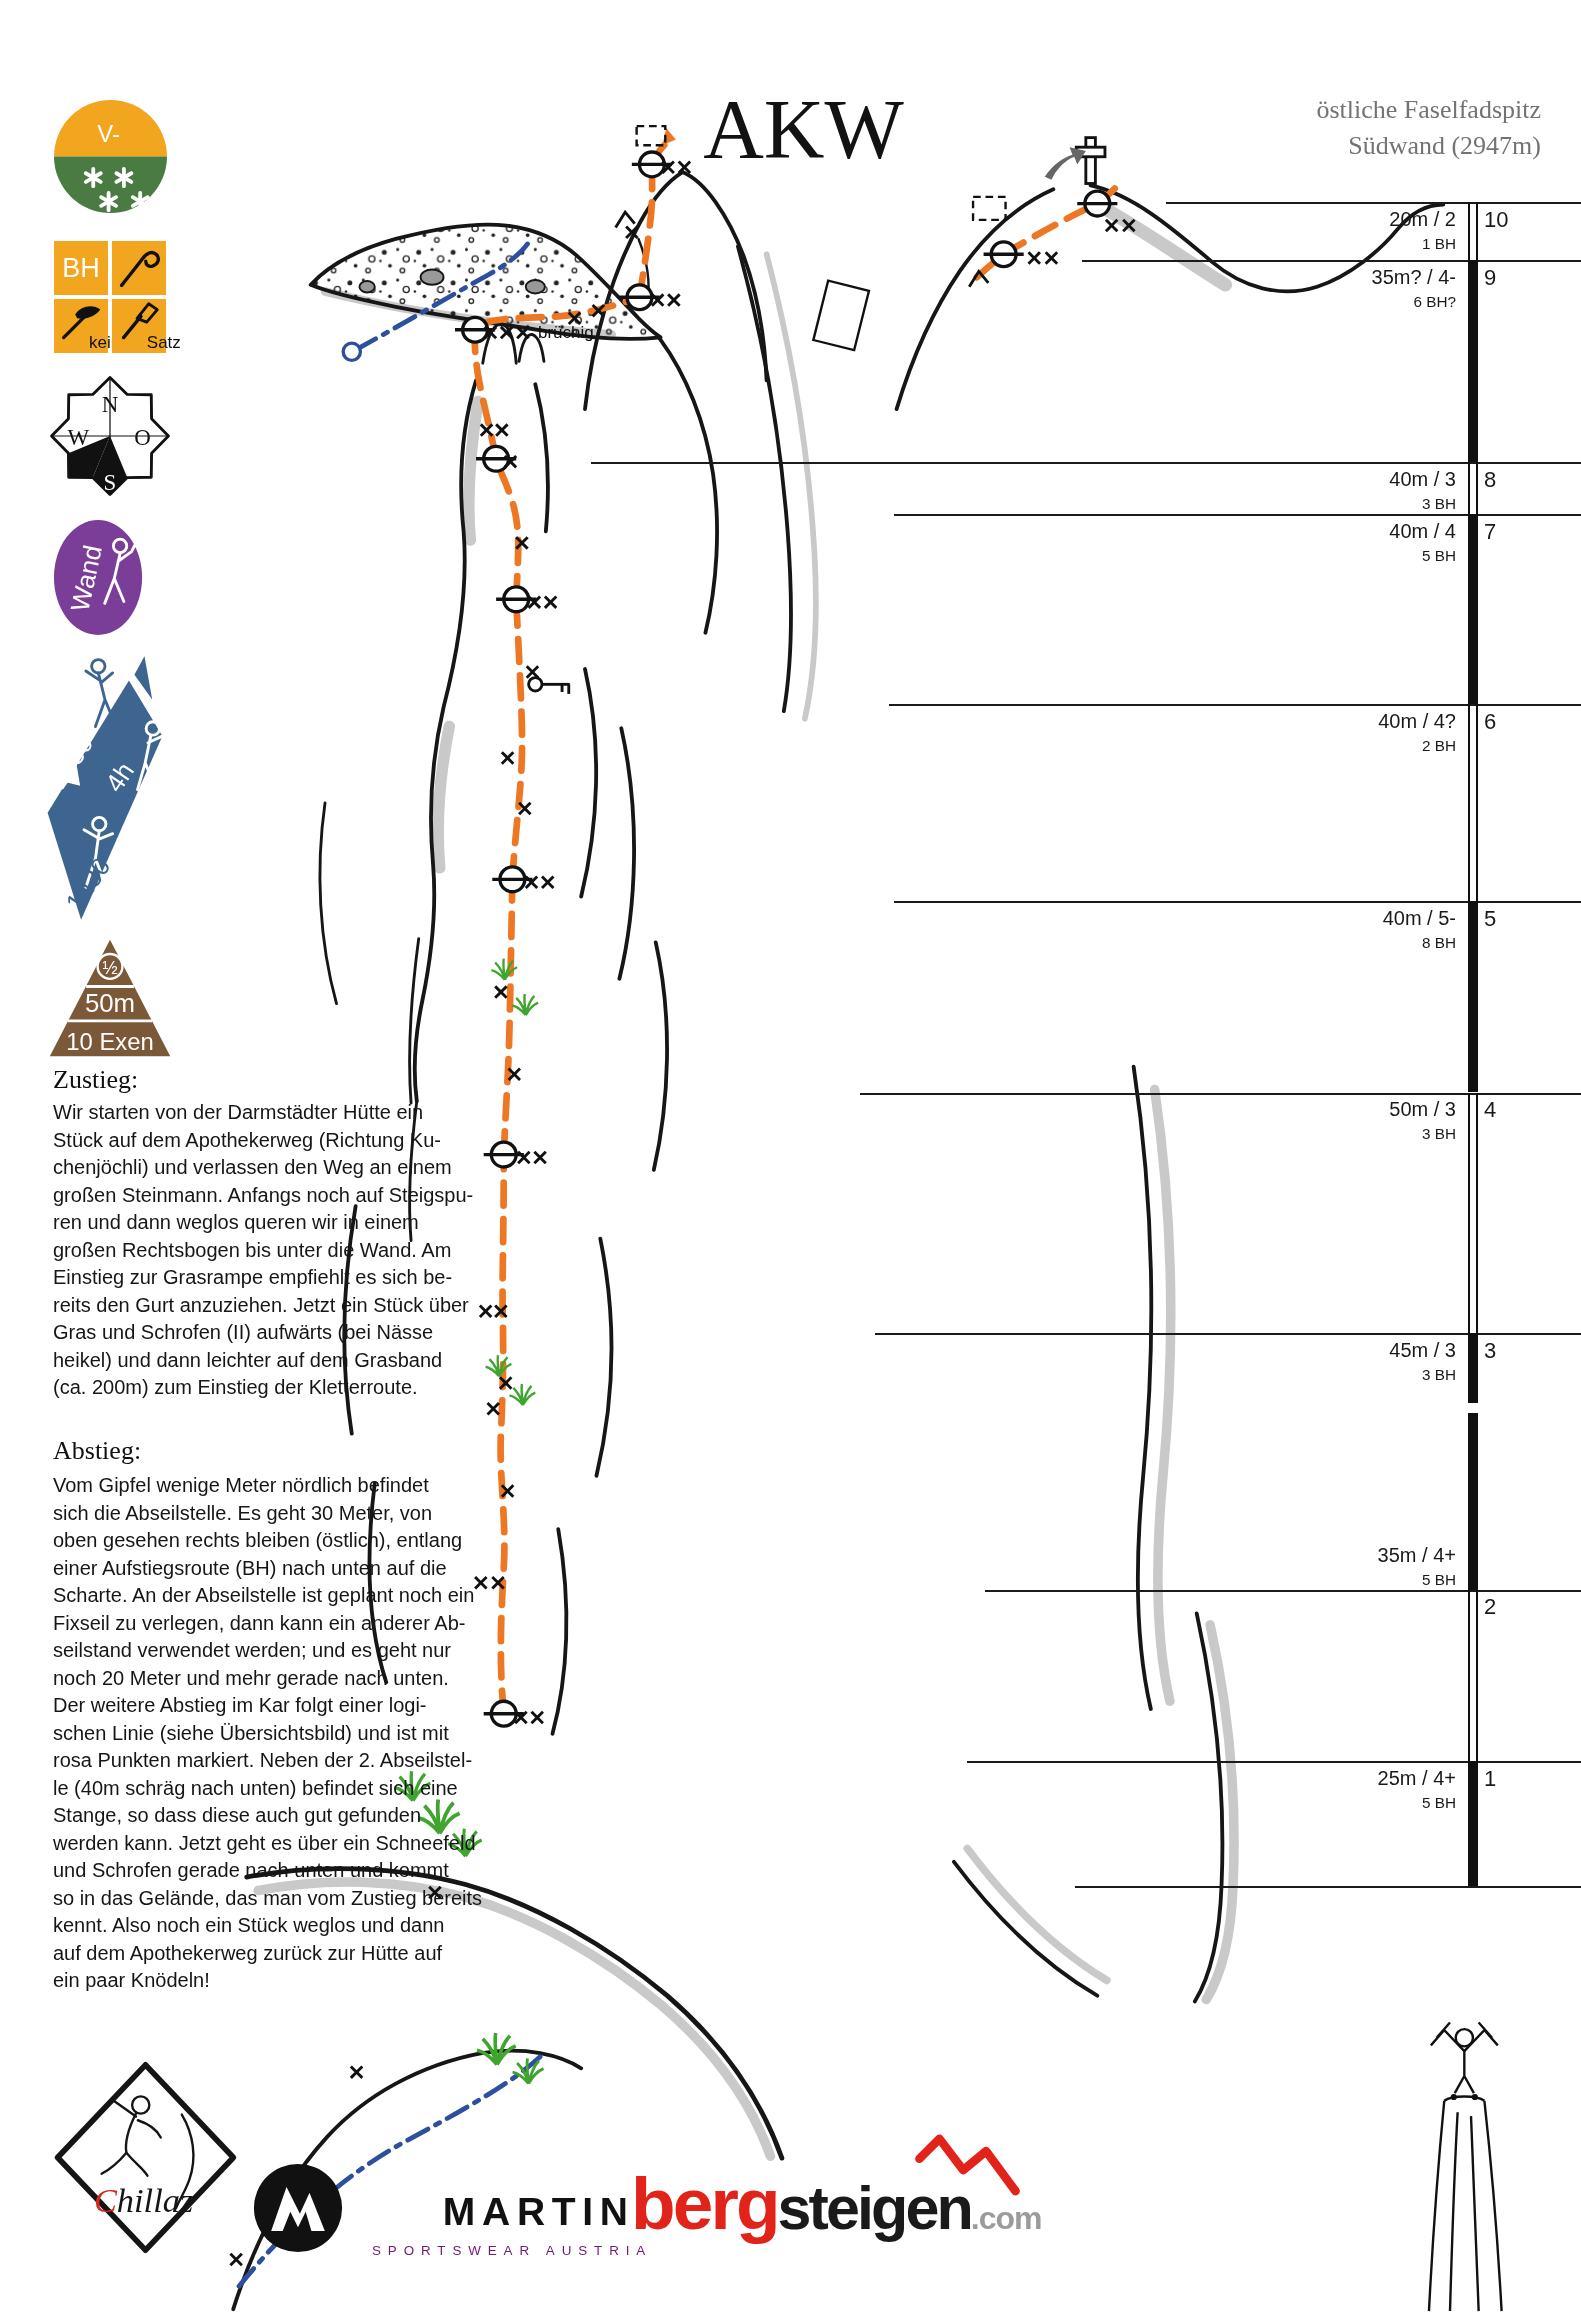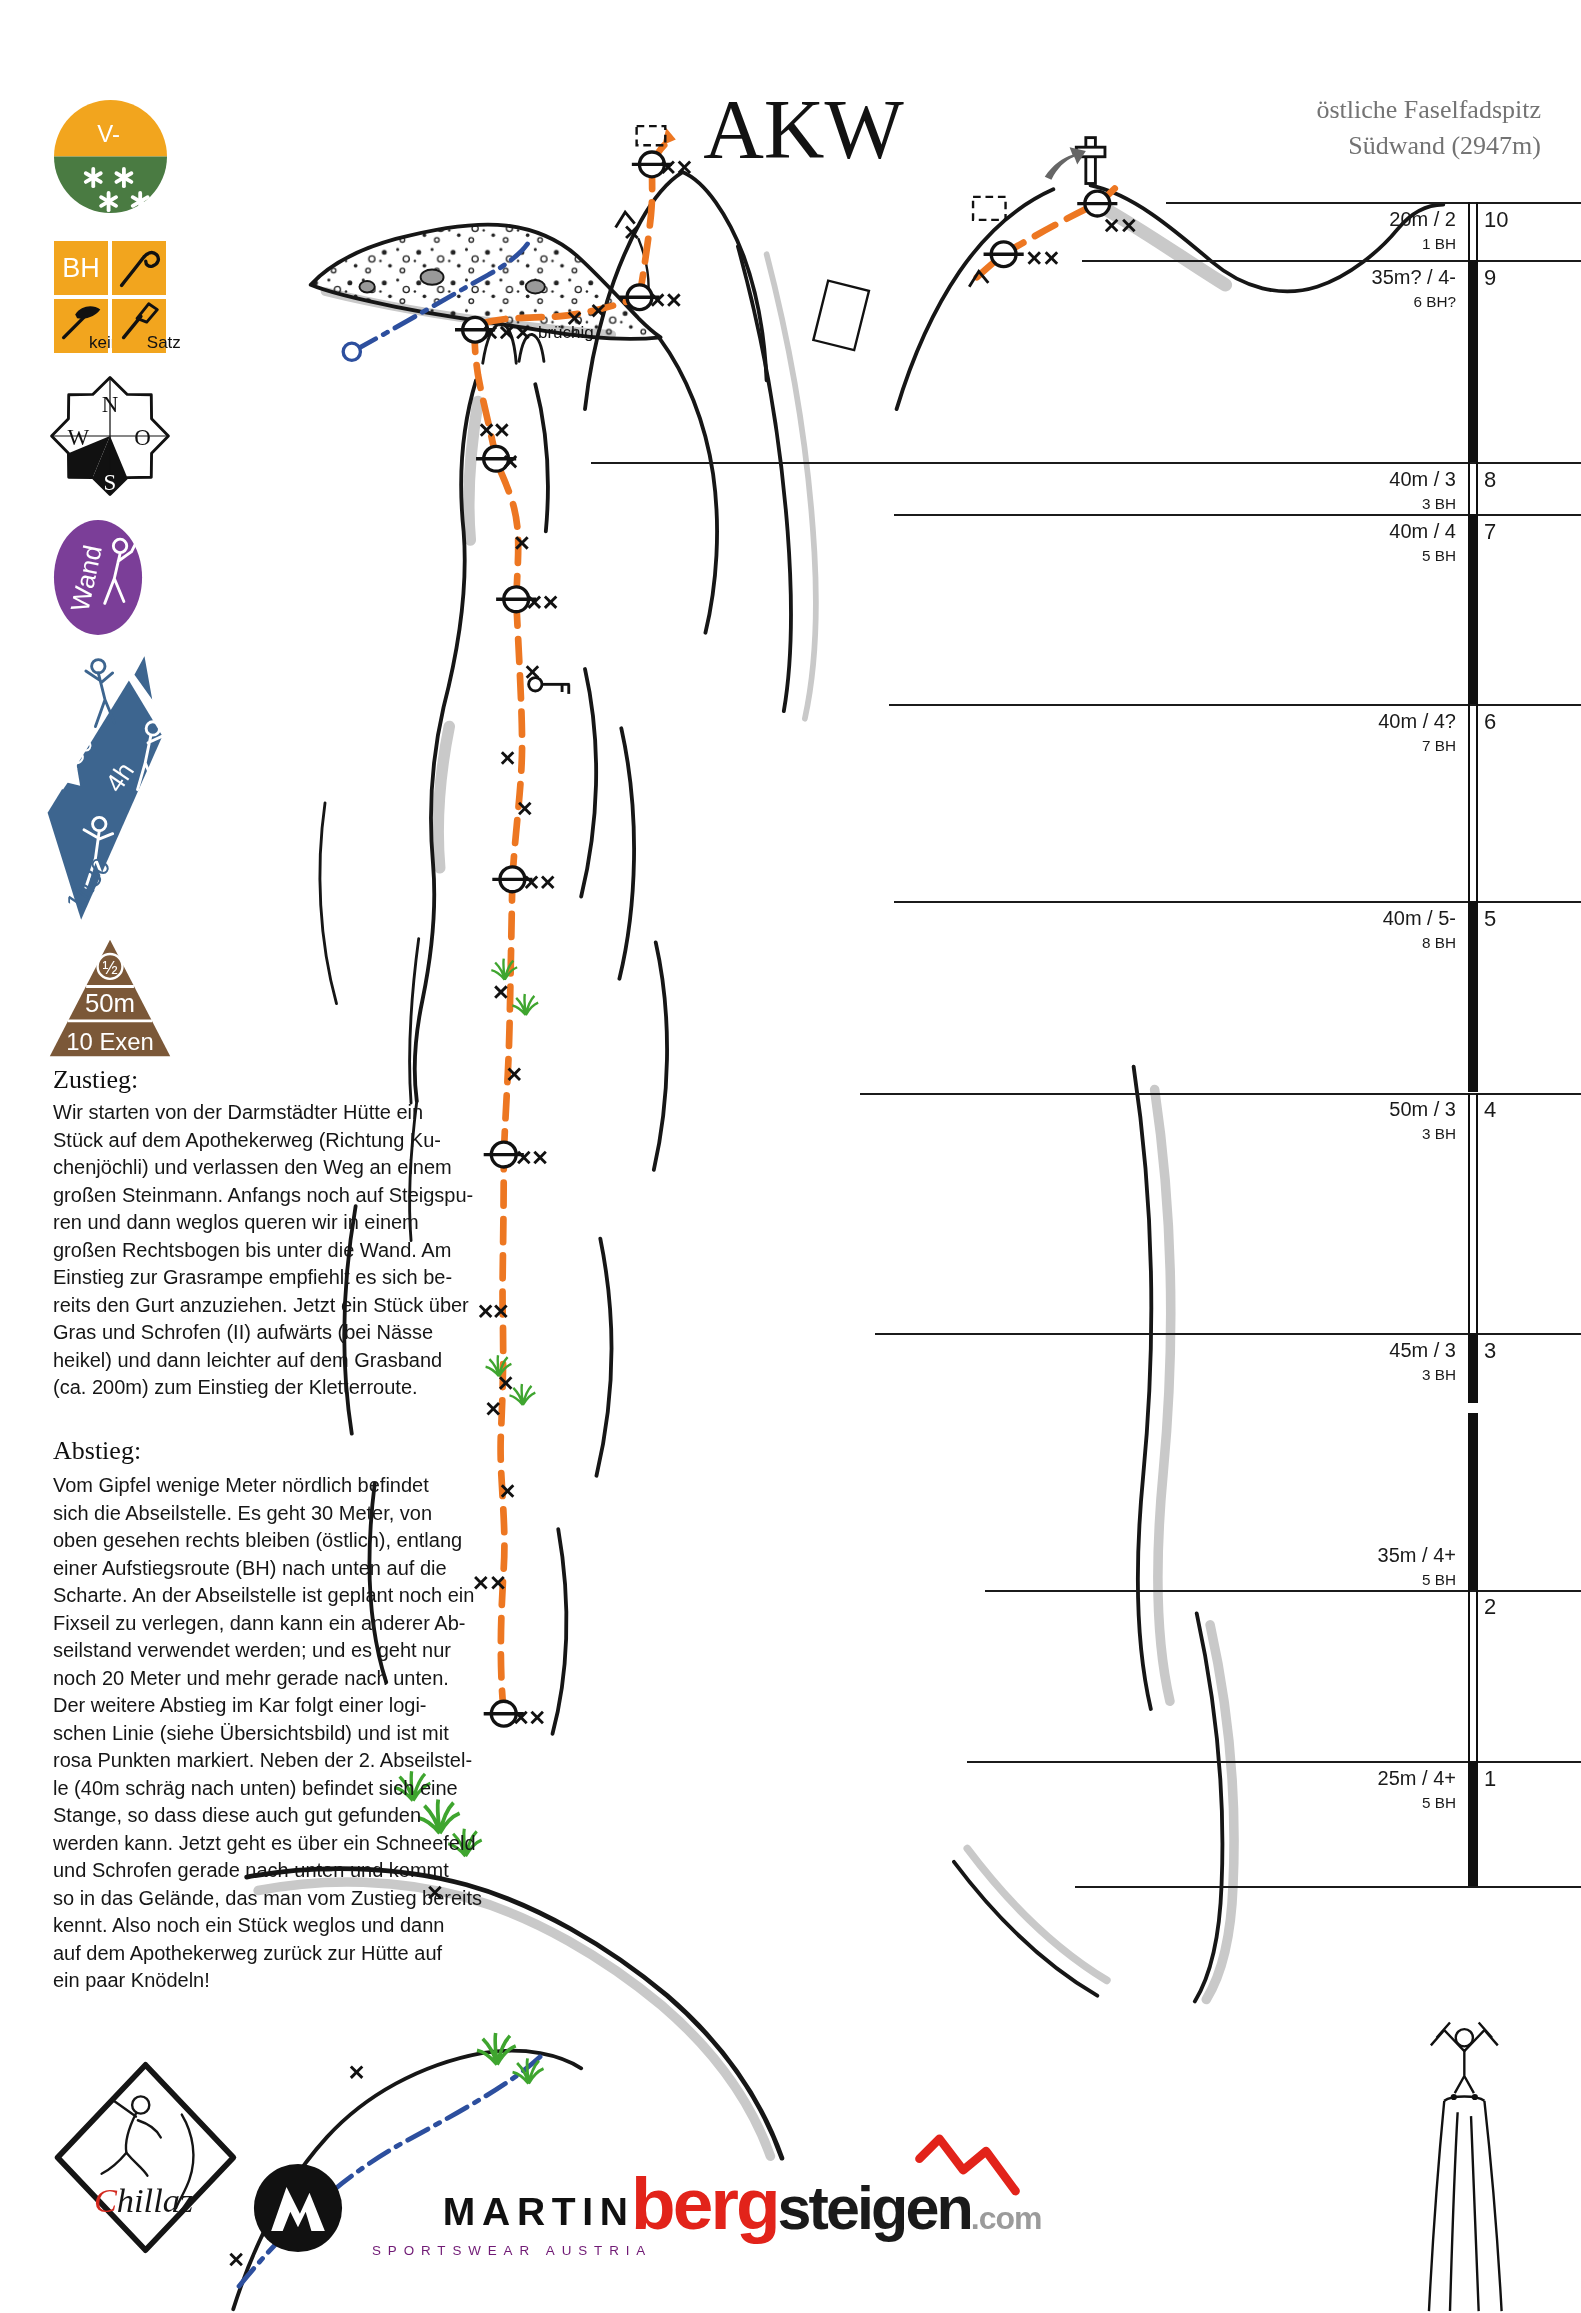--- a/index.html
+++ b/index.html
@@ -421,21 +421,21 @@
   <div class="pitch-num" style="top:466px;">8</div>
 
   <div class="pitch-row" style="top:516px;">
     <div class="pl">40m / 4</div>
     <div class="pb">5 BH</div>
   </div>
   <div class="pitch-num" style="top:518px;">7</div>
 
   <div class="pitch-row" style="top:706px;">
     <div class="pl">40m / 4?</div>
-    <div class="pb">7 BH</div>
+    <div class="pb">2 BH</div>
   </div>
   <div class="pitch-num" style="top:708px;">6</div>
 
   <div class="pitch-row" style="top:903px;">
     <div class="pl">40m / 5-</div>
     <div class="pb">8 BH</div>
   </div>
   <div class="pitch-num" style="top:905px;">5</div>
 
   <div class="pitch-row" style="top:1094px;">

